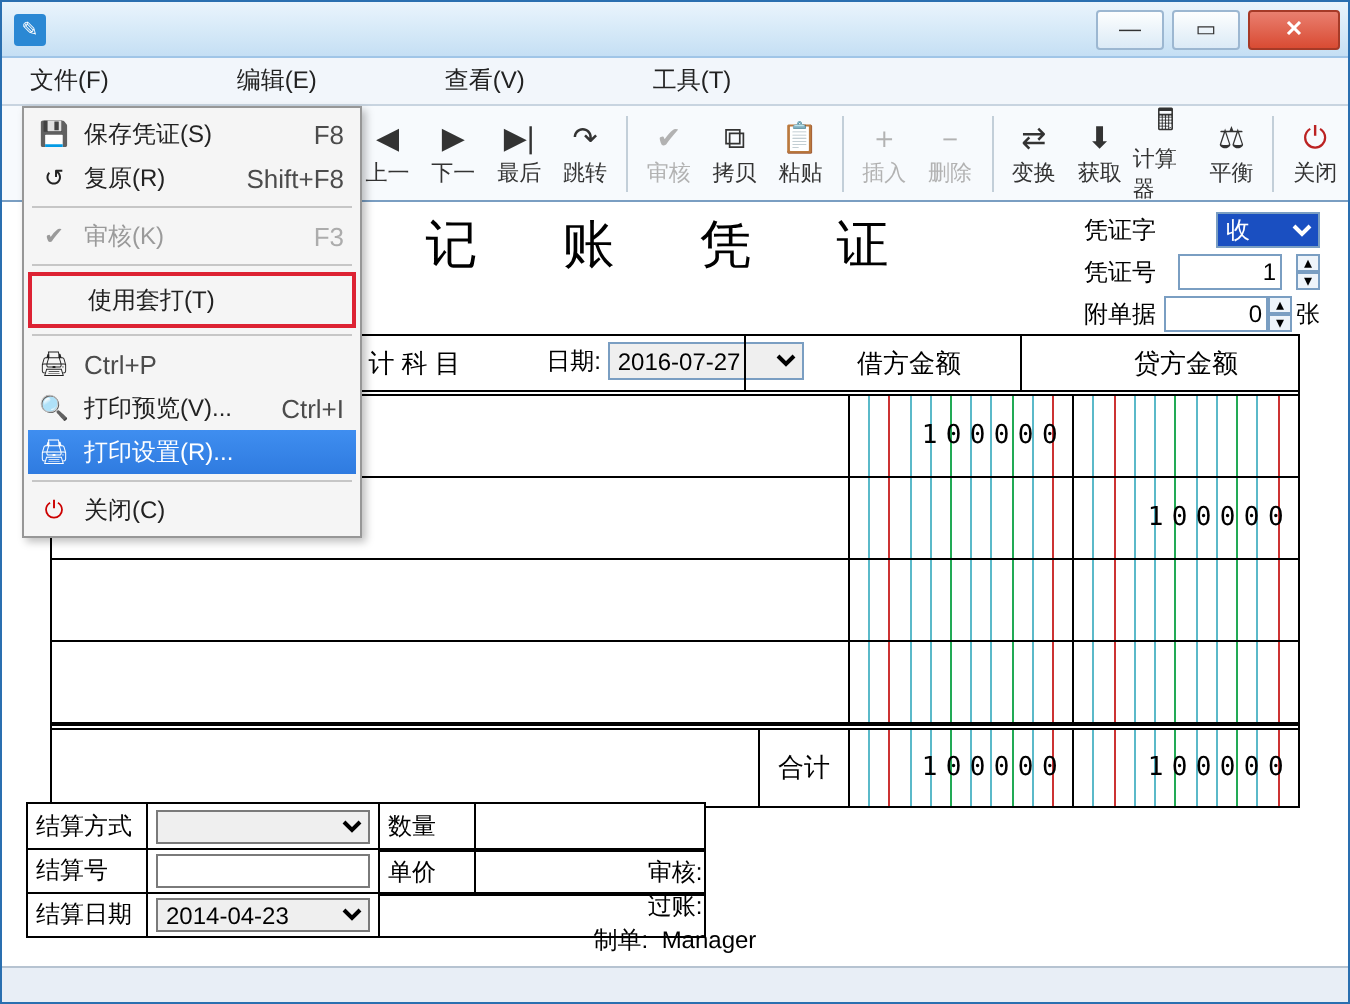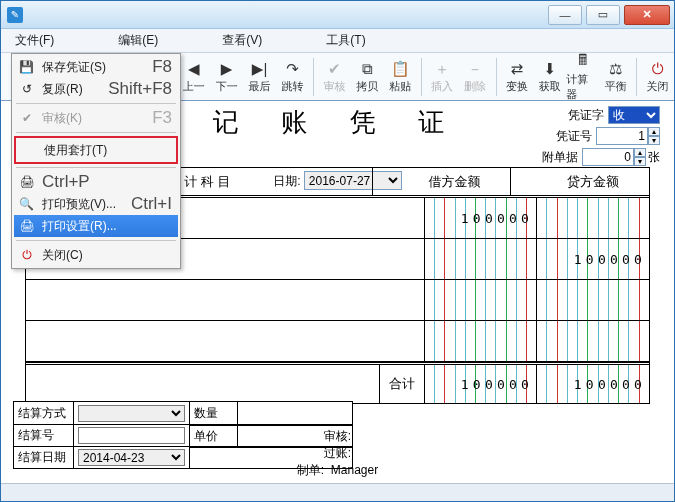--- a/index.html
+++ b/index.html
@@ -24,27 +24,27 @@
   .tb-sep { width:1px; height:38px; background:#c3cfd9; margin:0 4px;}
   .tb-close .ico { color:#b22; }
   
   
   .dropdown { position:absolute; left:10px; top:52px; width:170px; background:#f5f5f5; border:1px solid #979797; box-shadow:2px 2px 4px rgba(0,0,0,0.25); z-index:50; padding:2px;}
   .dropdown .dm-row { display:flex; align-items:center; height:22px; padding:0 6px 0 4px; color:#222;}
   .dropdown .dm-row.disabled { color:#9a9a9a; }
   .dropdown .dm-row.highlight { background:#1a73e8; background:linear-gradient(#3f8ef0,#2f7be0); color:#fff;}
   .dropdown .dm-ico { width:18px; height:16px; margin-right:6px; display:flex;align-items:center;justify-content:center; font-size:12px;}
   .dropdown .dm-label { flex:1; }
-  .dropdown .dm-shortcut { color:inherit; opacity:.8; font-size:17px;}
+  .dropdown .dm-shortcut { color:inherit; opacity:.8; font-size:13px;}
   .dropdown .dm-sep { height:1px; background:#c6c6c6; margin:3px 2px;}
   .dm-boxed { border:2px solid #d23; padding-top:1px; padding-bottom:1px; margin:2px 0;}
   .doc-title-row { text-align:center; height:40px; position:relative;}
   .doc-title { font-family:"KaiTi","STKaiti",serif; font-size:26px; letter-spacing:18px; display:inline-block; padding-top:4px;}
   .meta-right { position:absolute; right:14px; top:104px; font-size:12px;}
-  .meta-right .mr-row{ display:flex; align-items:center; height:20px; margin-bottom:1px; justify-content:flex-end;}
+  .meta-right .mr-row{ display:flex; align-items:center; height:20px; margin-bottom:1px; justify-content:space-between;}
   .meta-right .mr-label{ width:45px; text-align:right; margin-right:4px;}
   .meta-right input,.meta-right select{ font-size:12px; height:18px; border:1px solid #7a9ec2;}
   .meta-right .sel-type{ width:52px; background:#1a4fc1; color:#fff;}
   .meta-right .num-field{ width:52px; text-align:right; padding-right:2px;}
   .spin { width:12px; display:flex;flex-direction:column;}
   .spin div{height:9px;border:1px solid #7a9ec2;background:#eef4fa;font-size:8px;line-height:7px;text-align:center;}
   .date-row{ text-align:center; margin-top:2px; margin-bottom:4px;}
   .date-row select{ font-size:12px; border:1px solid #7a9ec2; height:19px; width:98px;margin-top:28px;}
   
   

